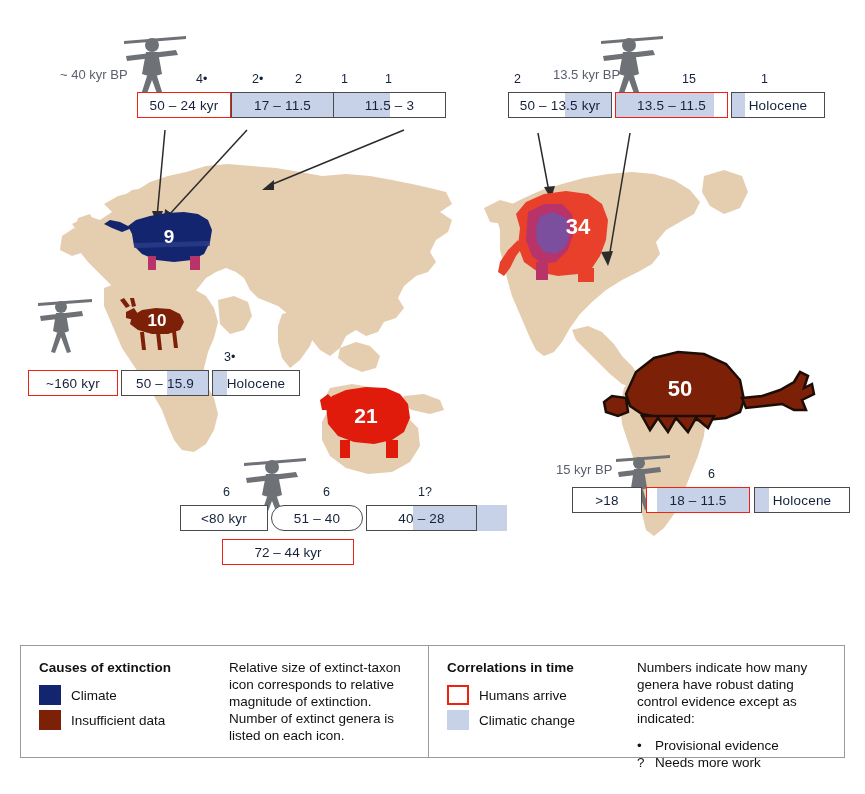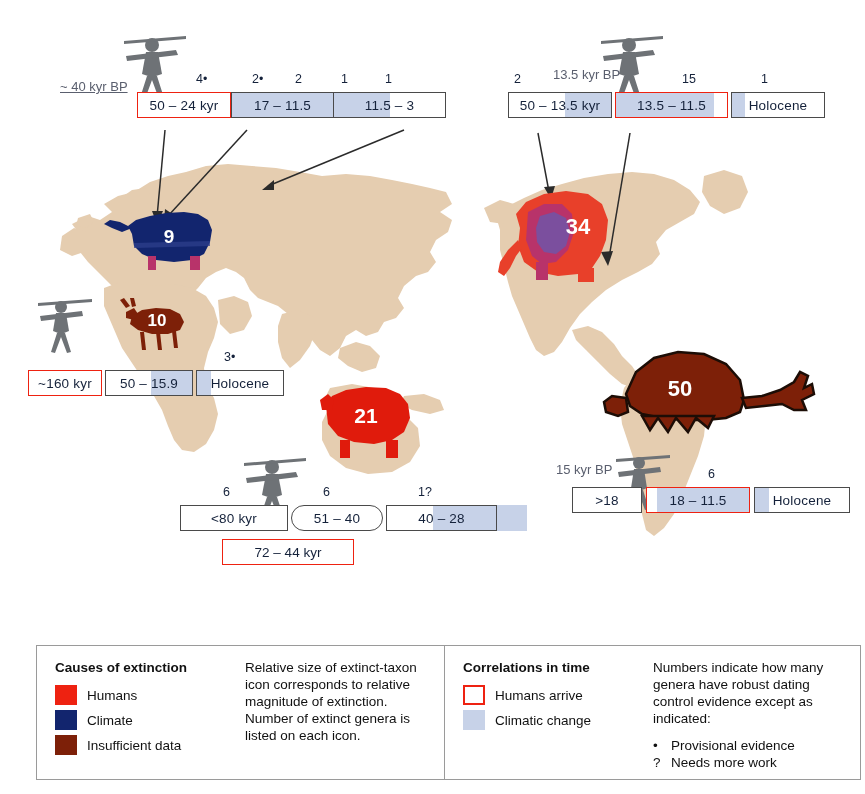--- a/index.html
+++ b/index.html
@@ -48,22 +48,22 @@
   }
   .caption {
     position:absolute;
     font-size:13px;
     color:#5a5f6e;
     white-space:nowrap;
   }
 
   
   #legend {
-    position:absolute; left:36px; top:645px;
-    width:825px; height:135px;
+    position:absolute; left:20px; top:645px;
+    width:825px; height:113px;
     border:1px solid #9a9a9a;
     background:#fff;
     display:flex;
   }
   .legend-half { flex:1; display:flex; padding:14px 0 0 18px; }
   .legend-half + .legend-half { border-left:1px solid #9a9a9a; }
   .legend-col-a { width:190px; }
   .legend-col-b { flex:1; padding-right:12px; }
   .leg-title { font-size:13.5px; font-weight:bold; margin-bottom:10px; color:#111; }
   .leg-item { display:flex; align-items:center; margin-bottom:5px; }
@@ -233,21 +233,21 @@
     <g fill="#6e7276">
       <circle cx="639" cy="463" r="6"></circle>
       <path d="M634 469 L644 469 L647 488 L642 490 L636 490 L631 488 Z"></path>
       <path d="M618 472 L660 467 L661 472 L619 477 Z"></path>
       <path d="M635 490 L629 509 L633 510 L639 494 L645 510 L649 509 L643 490 Z"></path>
       <path d="M616 459 L670 455 L670 458 L616 462 Z"></path>
     </g>
   </svg>
 
   <div class="panel" style="left:60px; top:62px; width:400px;">
-    <div class="caption" style="left:0px; top:17px;text-decoration:underline;">~ 40 kyr BP</div>
+    <div class="caption" style="left:0px; top:5px;">~ 40 kyr BP</div>
 
     <div class="num" style="left:136px; top:10px;">4•</div>
     <div class="num" style="left:192px; top:10px;">2•</div>
     <div class="num" style="left:235px; top:10px;">2</div>
     <div class="num" style="left:281px; top:10px;">1</div>
     <div class="num" style="left:325px; top:10px;">1</div>
 
     <div class="tl-row" style="position:absolute; left:77px; top:30px;">
       <div class="tl-box red" style="width:94px;">
         <span class="lbl">50 – 24 kyr</span>
@@ -283,41 +283,41 @@
         <span class="fill" style="left:0; width:14%;"></span>
         <span class="lbl">Holocene</span>
       </div>
     </div>
   </div>
 
   <div class="panel" style="left:28px; top:345px; width:270px;">
     <div class="num" style="left:196px; top:5px;">3•</div>
 
     <div class="tl-row" style="position:absolute; left:0px; top:25px;">
-      <div class="tl-box red" style="width:74px;">
+      <div class="tl-box red" style="width:90px;">
         <span class="lbl">~160 kyr</span>
       </div>
       <div class="tl-box" style="width:88px; margin-left:3px;">
         <span class="fill" style="left:52%; right:0;"></span>
         <span class="lbl">50 – 15.9</span>
       </div>
       <div class="tl-box" style="width:88px; margin-left:3px;">
         <span class="fill" style="left:0; width:16%;"></span>
         <span class="lbl">Holocene</span>
       </div>
     </div>
   </div>
 
   <div class="panel" style="left:180px; top:485px; width:320px;">
     <div class="num" style="left:43px; top:0px;">6</div>
     <div class="num" style="left:143px; top:0px;">6</div>
     <div class="num" style="left:238px; top:0px;">1?</div>
 
     <div class="tl-row" style="position:absolute; left:0px; top:20px;">
-      <div class="tl-box" style="width:108px;">
+      <div class="tl-box" style="width:88px;">
         <span class="lbl">&lt;80 kyr</span>
       </div>
       <div class="tl-box" style="width:92px; margin-left:3px;border-radius:13px;">
         <span class="lbl">51 – 40</span>
       </div>
       <div class="tl-box" style="width:111px; margin-left:3px;">
         <span class="fill" style="left:42%; right:0;"></span>
         <span class="lbl">40 – 28</span>
       </div>
       <div style="width:30px; height:26px; background:#c7d2e8;"></div>
@@ -348,24 +348,20 @@
       </div>
     </div>
   </div>
 
   <div id="legend">
 
     <div class="legend-half">
       <div class="legend-col-a">
         <div class="leg-title">Causes of extinction</div>
 
-        <div class="leg-item">
-          <span class="swatch" style="background:#ee2211;"></span>
-          <span class="leg-label">Humans</span>
-        </div>
         <div class="leg-item">
           <span class="swatch" style="background:#12256e;"></span>
           <span class="leg-label">Climate</span>
         </div>
         <div class="leg-item">
           <span class="swatch" style="background:#7d2008;"></span>
           <span class="leg-label">Insufficient data</span>
         </div>
       </div>
 

